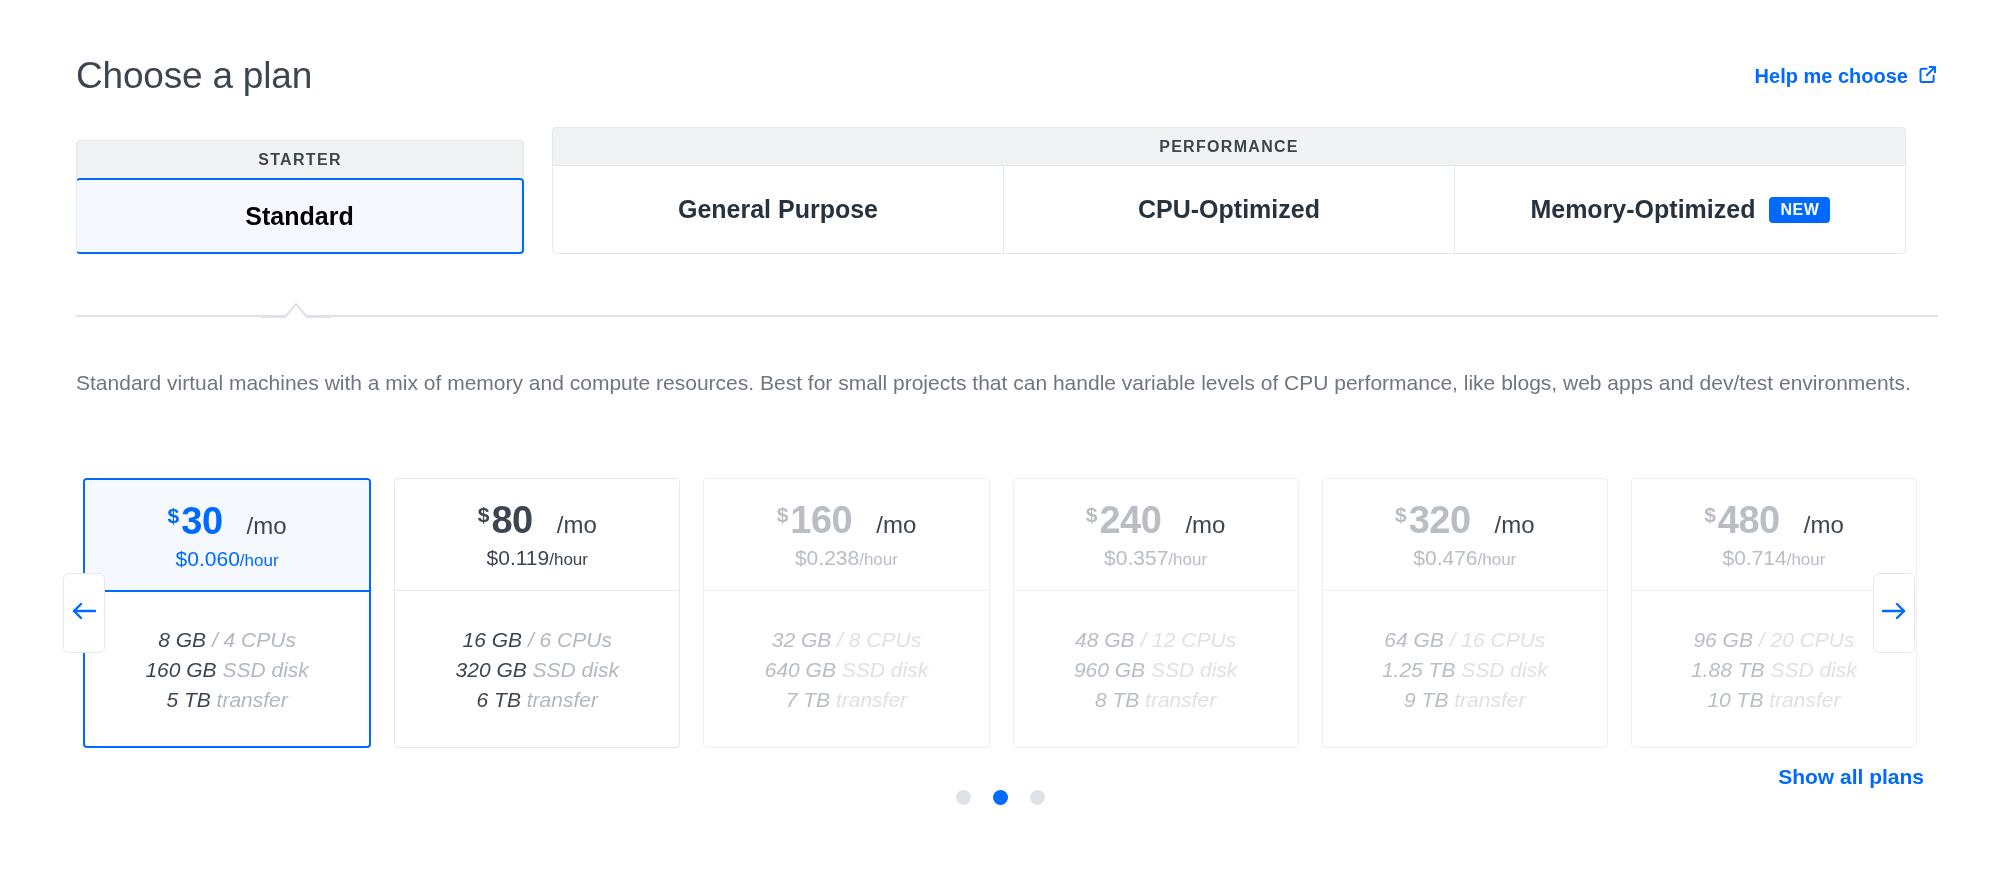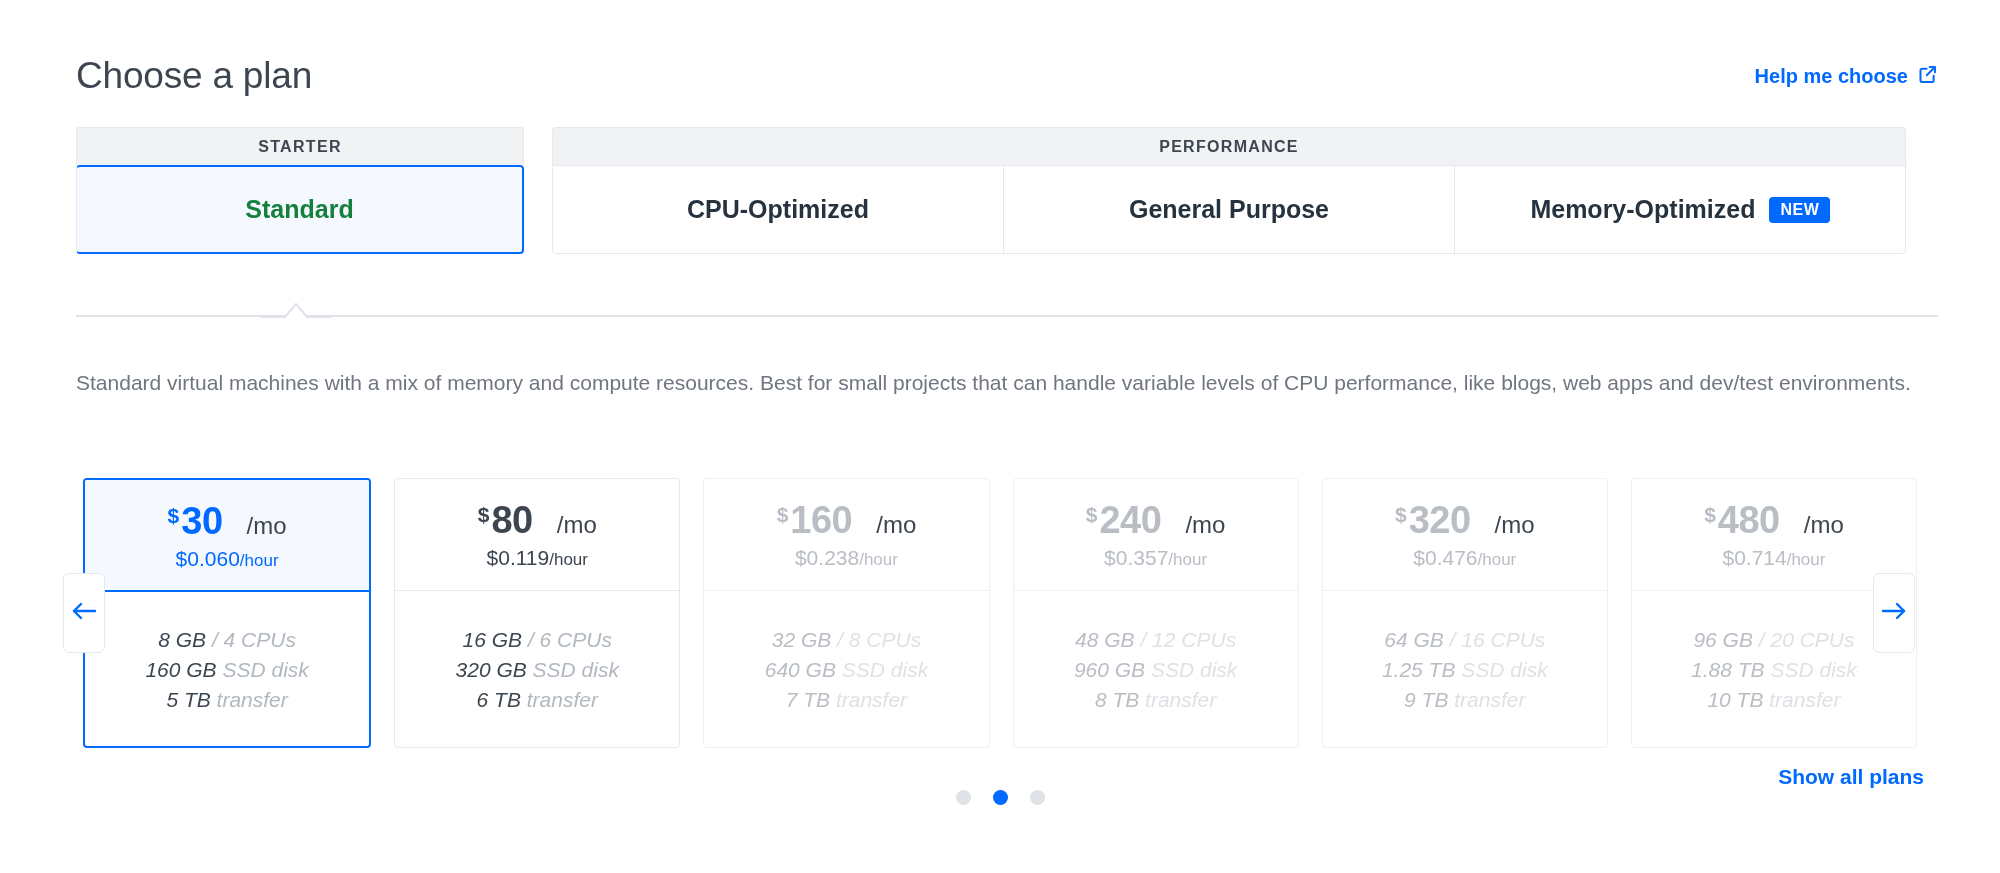--- a/index.html
+++ b/index.html
@@ -27,42 +27,42 @@
     line-height: 24px;
   }
   .ext-icon { display: block; width: 21px; height: 21px; }
 
   
   .tabgroup {
     position: absolute; left: 76px; top: 127px; width: 1862px; height: 127px;
     display: flex; align-items: stretch;
   }
   .tabcol { display: flex; flex-direction: column; }
-  .tabcol.starter { width: 448px; }
+  .tabcol.starter { width: 448px; margin-top: 13px; }
   .tabcol.performance { width: 1354px; margin-left: 28px; }
 
   .cat-head {
     height: 38px; background: #f1f2f3; border: 1px solid #e5e8ed;
     border-bottom: none; border-radius: 4px 4px 0 0;
     display: flex; align-items: center; justify-content: center;
     font-size: 16px; font-weight: 700; letter-spacing: 1.3px; color: #3d4650;
   }
   .tabrow { display: flex; flex: 1; }
   .tab {
     flex: 1; display: flex; align-items: center; justify-content: center; gap: 14px;
     background: #ffffff; border: 1px solid #e5e8ed; border-left: none;
     font-size: 25px; font-weight: 700; color: #26333f; cursor: pointer;
     border-radius: 0;
   }
   .tabrow .tab:first-child { border-left: 1px solid #e5e8ed; }
   .tabcol.performance .tabrow .tab:first-child { border-radius: 0 0 0 4px; }
   .tabcol.performance .tabrow .tab:last-child { border-radius: 0 0 4px 0; }
   .tab.selected {
     background: #f5f9ff; border: 2px solid #0069ff; border-radius: 4px;
-    color: #15803d; font-weight: 700;
+    color: #000000; font-weight: 700;
   }
   .badge-new {
     background: #0069ff; color: #ffffff; font-size: 16px; font-weight: 700;
     letter-spacing: 0.6px; padding: 5px 10px 5px 11px; border-radius: 4px;
     line-height: 1;
   }
 
   
   .sep-wrap { position: absolute; left: 76px; top: 300px; width: 1862px; height: 24px; }
   .sep-line {
@@ -166,24 +166,24 @@
         <div class="tab selected">
           <span>Standard</span>
         </div>
       </div>
     </div>
 
     <div class="tabcol performance">
       <div class="cat-head">PERFORMANCE</div>
       <div class="tabrow">
         <div class="tab">
+          <span>General Purpose</span>
+        </div>
+        <div class="tab">
           <span>CPU-Optimized</span>
-        </div>
-        <div class="tab">
-          <span>General Purpose</span>
         </div>
         <div class="tab">
           <span>Memory-Optimized</span>
           <span class="badge-new">NEW</span>
         </div>
       </div>
     </div>
   </div>
 
   <div class="sep-wrap">

